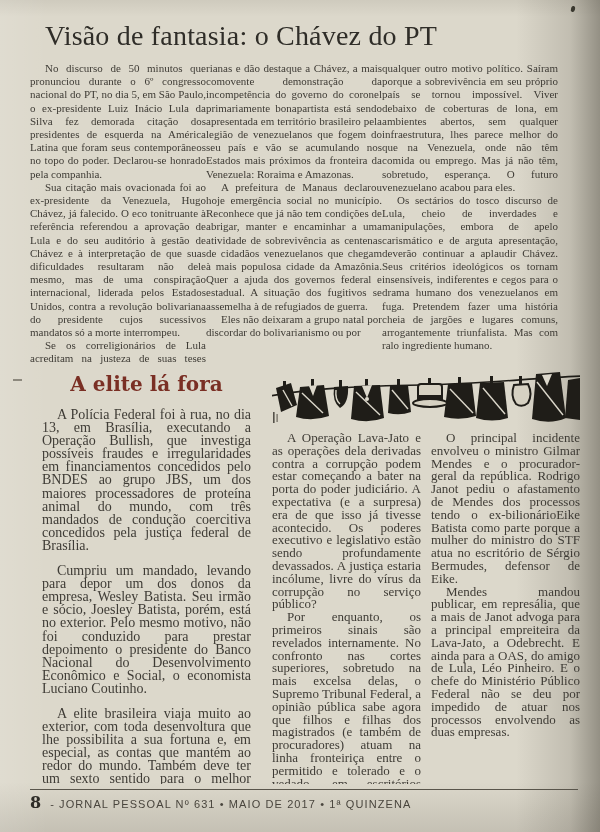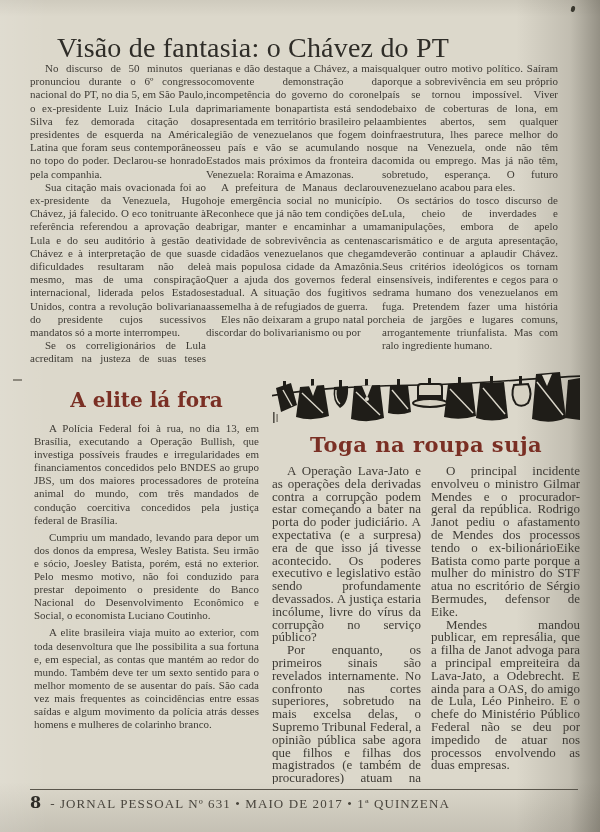--- a/index.html
+++ b/index.html
@@ -12,46 +12,46 @@
   .page{
     position:absolute;inset:0;
     background:
       linear-gradient(90deg, rgba(255,255,255,0.10) 0%, rgba(255,255,255,0) 8%, rgba(255,255,255,0) 86%, rgba(74,69,58,0.18) 95%, rgba(60,56,46,0.45) 100%),
       linear-gradient(180deg, rgba(90,85,72,0.10) 0%, rgba(90,85,72,0) 2%, rgba(90,85,72,0) 94%, rgba(74,69,58,0.16) 100%),
       #dcd8cb;
     color:#3e3b35;
   }
   h1.headline{
     position:absolute;top:20px;left:0;width:482px;
-    margin:12px;text-align:center;
+    margin:0;text-align:center;
     font-size:28px;font-weight:500;letter-spacing:0.2px;
     color:#2f2d28;
   }
   .cols{display:flex;}
   .top-article{
     position:absolute;top:62px;left:30px;width:548px;height:302px;
     overflow:hidden;
   }
   .top-article .col{width:176px;}
   .top-article p{
     margin:0;font-size:11px;line-height:13.2px;
     text-align:justify;hyphens:auto;
   }
   p.ind{text-indent:15px;}
   .section-title{
-    margin:16px;text-align:center;
+    margin:0;text-align:center;
     font-family:"DejaVu Serif","Liberation Serif",serif;
     font-weight:bold;color:#7a2f24;
   }
   .elite{
     position:absolute;left:30px;top:372px;width:233px;height:412px;overflow:hidden;
   }
   .elite .section-title{font-size:20px;margin-bottom:10px;}
   .elite p{
-    margin:4px;font-size:11px;line-height:13.1px;
+    margin:12px;font-size:14px;line-height:13.1px;
     text-align:justify;hyphens:auto;
   }
   .toga{
     position:absolute;left:272px;top:372px;width:308px;height:412px;overflow:hidden;
   }
   .toga .illus{display:block;margin:0 0 2px 0;}
   .toga .section-title{font-size:21px;margin:0 0 8px 0;letter-spacing:0.5px;}
   .toga .cols{gap:10px;}
   .toga .col{width:149px;}
   .toga p{
@@ -62,22 +62,22 @@
     position:absolute;left:30px;top:789px;width:548px;
     border-top:1px solid #59554b;
     padding-top:5px;
     display:flex;align-items:baseline;gap:9px;
   }
   .footer .pagenum{
     font-family:"DejaVu Serif",serif;
     font-weight:bold;font-size:16px;color:#2e2c27;line-height:1;
   }
   .footer .issue{
-    font-family:Liberation Serif, serif;
-    font-size:13px;letter-spacing:1.1px;color:#49453d;
+    font-family:Liberation Sans, sans-serif;
+    font-size:11px;letter-spacing:1.1px;color:#49453d;
     text-transform:uppercase;
   }
   .speck{
     position:absolute;top:6px;left:571px;width:4px;height:6px;
     background:#3a382f;border-radius:40% 60% 50% 50%;transform:rotate(18deg);
   }
   .dash{
     position:absolute;left:13px;top:379px;width:9px;height:2px;
     background:rgba(60,55,45,0.5);
   }
@@ -170,29 +170,28 @@
       </g>
 
       <g>
         <rect x="146" y="12" width="24" height="16" rx="3" fill="#d6d1c2" stroke="#1f1d18" stroke-width="2"></rect>
         <rect x="145" y="23" width="26" height="5" fill="#1f1d18"></rect>
         <ellipse cx="158" cy="31" rx="17" ry="4" fill="#d6d1c2" stroke="#1f1d18" stroke-width="2"></ellipse>
       </g>
 
       <path d="M242 13 Q238 24 244 32 Q250 36 256 31 Q261 22 256 12 Z" fill="#d6d1c2" stroke="#1f1d18" stroke-width="2"></path>
     </svg>
-    <h2 class="section-title">Toga na roupa suja</h2>
     <div class="cols">
       <div class="col">
         <p class="ind">A Operação Lava-Jato e as operações dela derivadas contra a corrupção podem estar começando a bater na porta do poder judiciário. A expectativa (e a surpresa) era de que isso já tivesse acontecido. Os poderes executivo e legislativo estão sendo profundamente devassados. A justiça estaria incólume, livre do vírus da corrupção no serviço público?</p>
         <p class="ind">Por enquanto, os primeiros sinais são revelados internamente. No confronto nas cortes superiores, sobretudo na mais excelsa delas, o Supremo Tribunal Federal, a opinião pública sabe agora que filhos e filhas dos magistrados (e também de procuradores) atuam na linha fronteiriça entre o permitido e tolerado e o vedado, em escritórios particulares de advocacia.Devem ter qualidades, mas fica implícito, ao menos como suspeita, o tráfico de influência.</p>
       </div>
       <div class="col">
         <p class="ind">O principal incidente envolveu o ministro Gilmar Mendes e o procurador-geral da república. Rodrigo Janot pediu o afastamento de Mendes dos processos tendo o ex-bilionárioEike Batista como parte porque a mulher do ministro do STF atua no escritório de Sérgio Bermudes, defensor de Eike.</p>
-        <p class="ind">Mendes mandou publicar, em represália, que a filha de Janot advoga para a principal empreiteira da Lava-Jato, a Odebrecht. E ainda para a OAS, do amigo de Lula, Léo Pinheiro. E o chefe do Ministério Público Federal não se deu por impedido de atuar nos processos envolvendo as duas empresas.</p>
+        <p class="ind">Mendes mandou publicar, em represália, que a mais de Janot advoga para a principal empreiteira da Lava-Jato, a Odebrecht. E ainda para a OAS, do amigo de Lula, Léo Pinheiro. E o chefe do Ministério Público Federal não se deu por impedido de atuar nos processos envolvendo as duas empresas.</p>
       </div>
     </div>
   </section>
 
   <div class="footer">
     <span class="pagenum">8</span>
     <span class="issue">- Jornal Pessoal Nº 631 • Maio de 2017 • 1ª Quinzena</span>
   </div>
 
   <div class="speck"></div>

